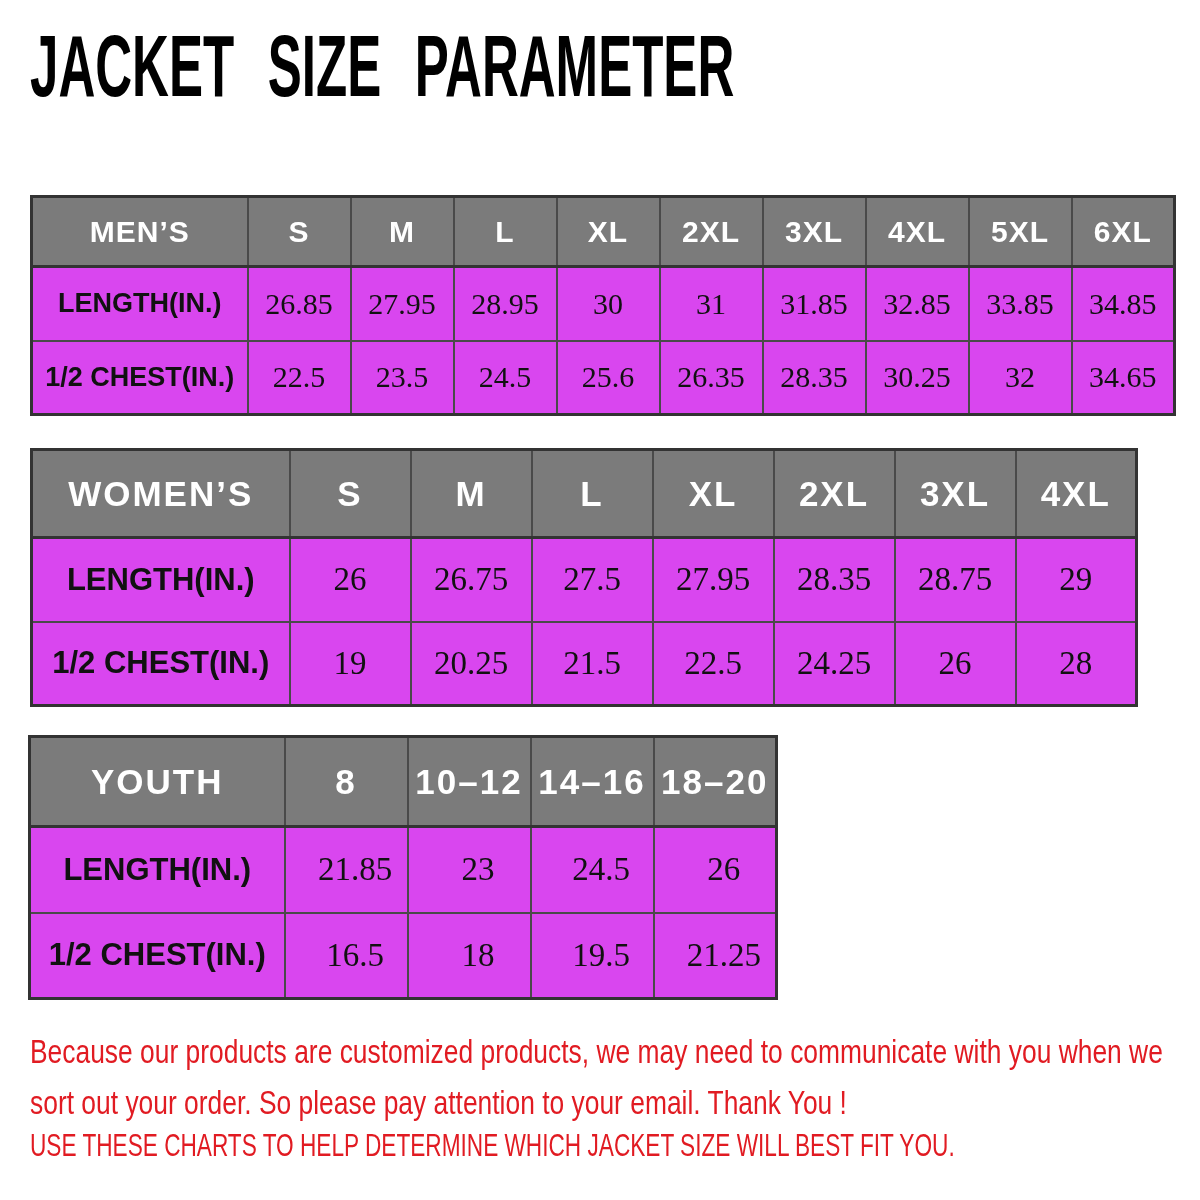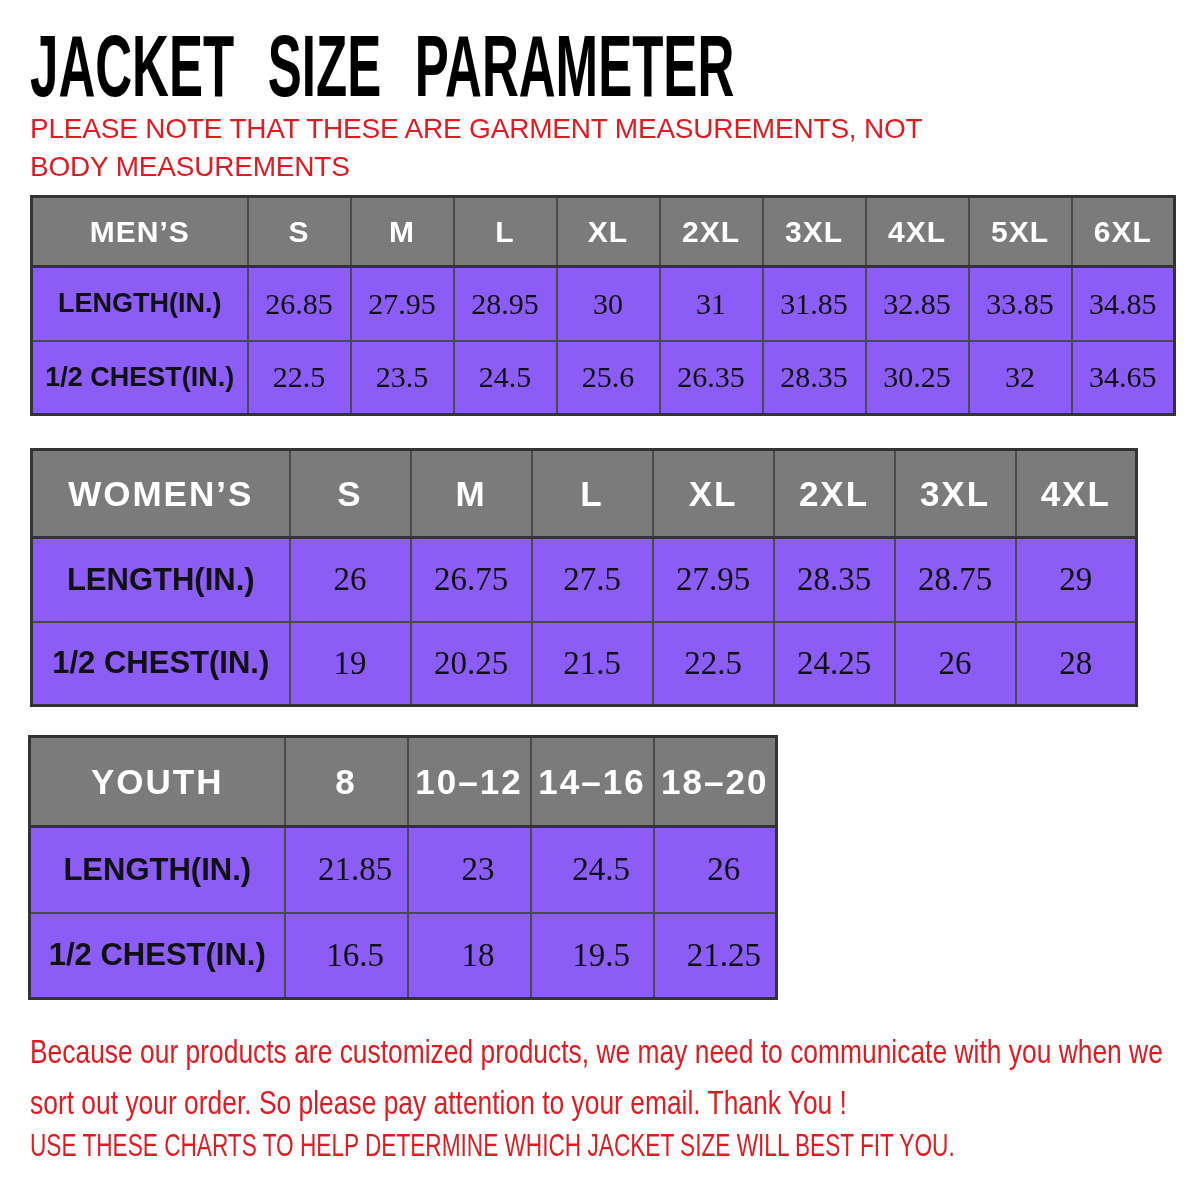--- a/index.html
+++ b/index.html
@@ -30,21 +30,21 @@
     color: #e11b22; font-size: 28px; font-weight: 400;
     line-height: 38px; letter-spacing: -0.2px;
   }
 
   
   table.size-table {
     position: absolute;
     border-collapse: collapse;
     table-layout: fixed;
     border: 3px solid #333333;
-    background: #8b5cf6;
+    background: #d946ef;
   }
   table.size-table th, table.size-table td {
     border: 2px solid #4a4a4a;
     text-align: center; vertical-align: middle;
     padding: 0;
   }
   table.size-table th {
     background: #7b7b7b; color: #ffffff;
     font-weight: 700;
     border-bottom: 3px solid #333333;
@@ -98,21 +98,20 @@
     transform: scaleX(0.73); transform-origin: 0 0;
   }
 </style>
 </head>
 <body>
 
 <div class="page">
 
   <h1 class="title"><span class="condensed">JACKET SIZE PARAMETER</span></h1>
 
-  <p class="note">PLEASE NOTE THAT THESE ARE GARMENT MEASUREMENTS, NOT BODY MEASUREMENTS</p>
 
   <table class="size-table mens">
     <colgroup>
       <col style="width:216px">
       <col style="width:103px">
         <col style="width:103px">
         <col style="width:103px">
       <col style="width:103px">
         <col style="width:103px">
         <col style="width:103px">

